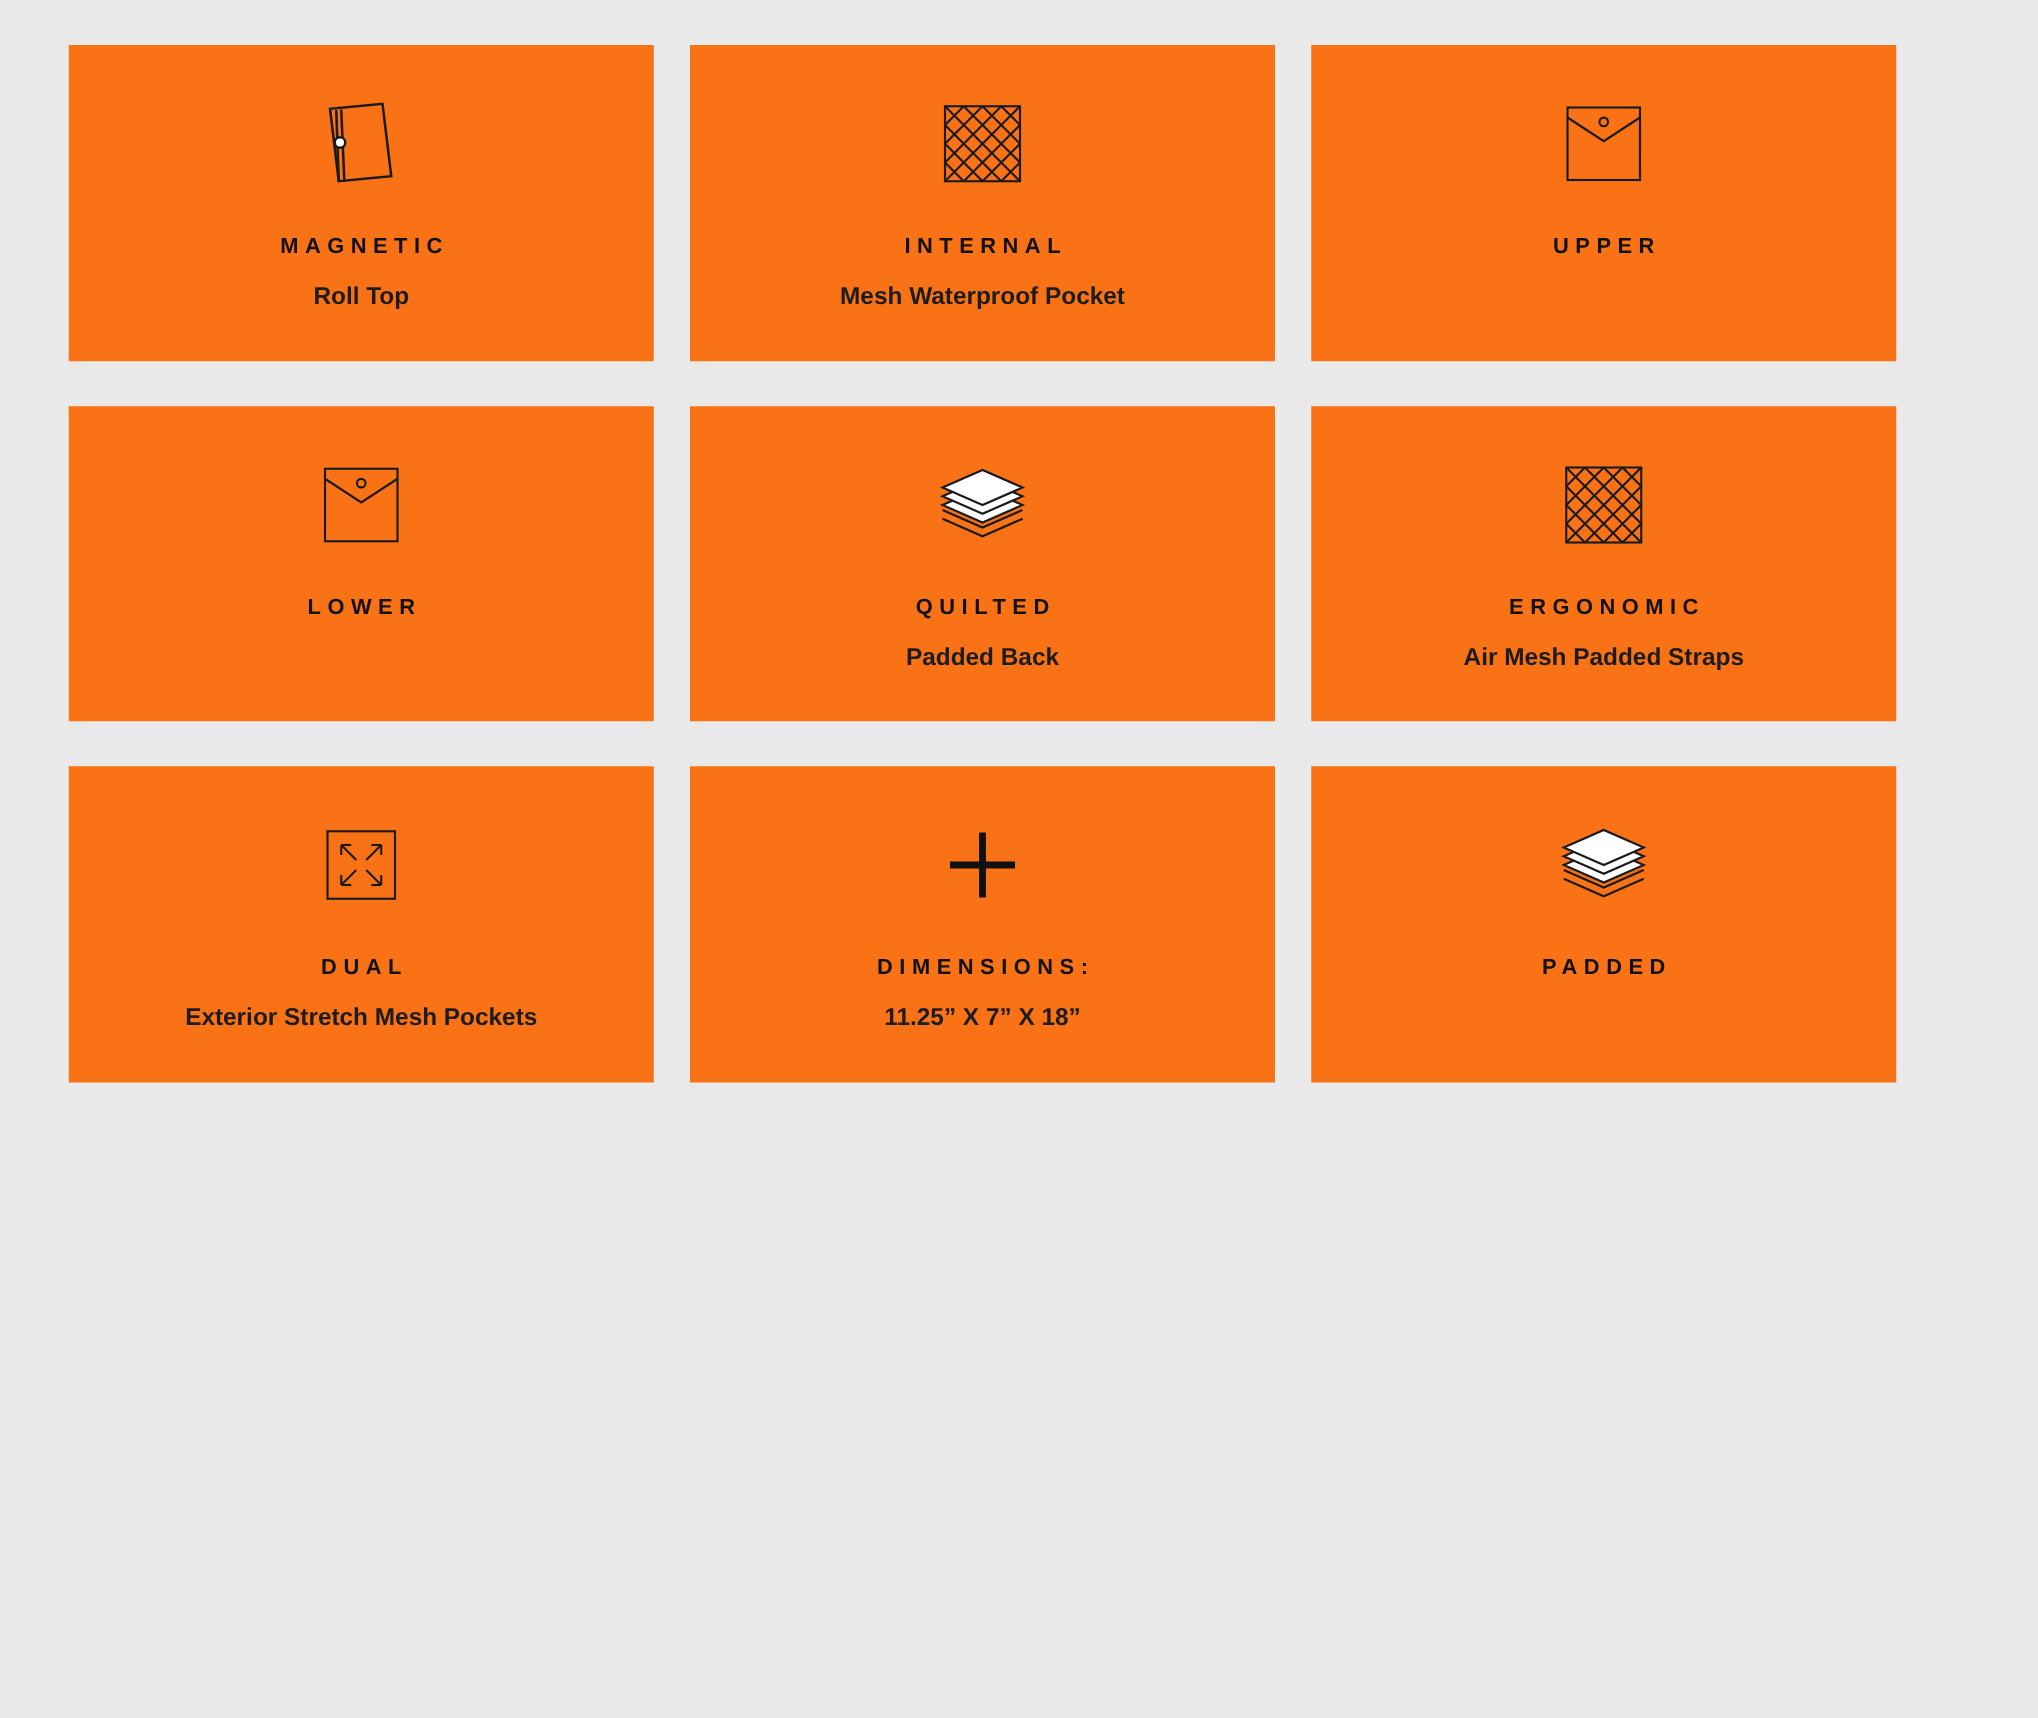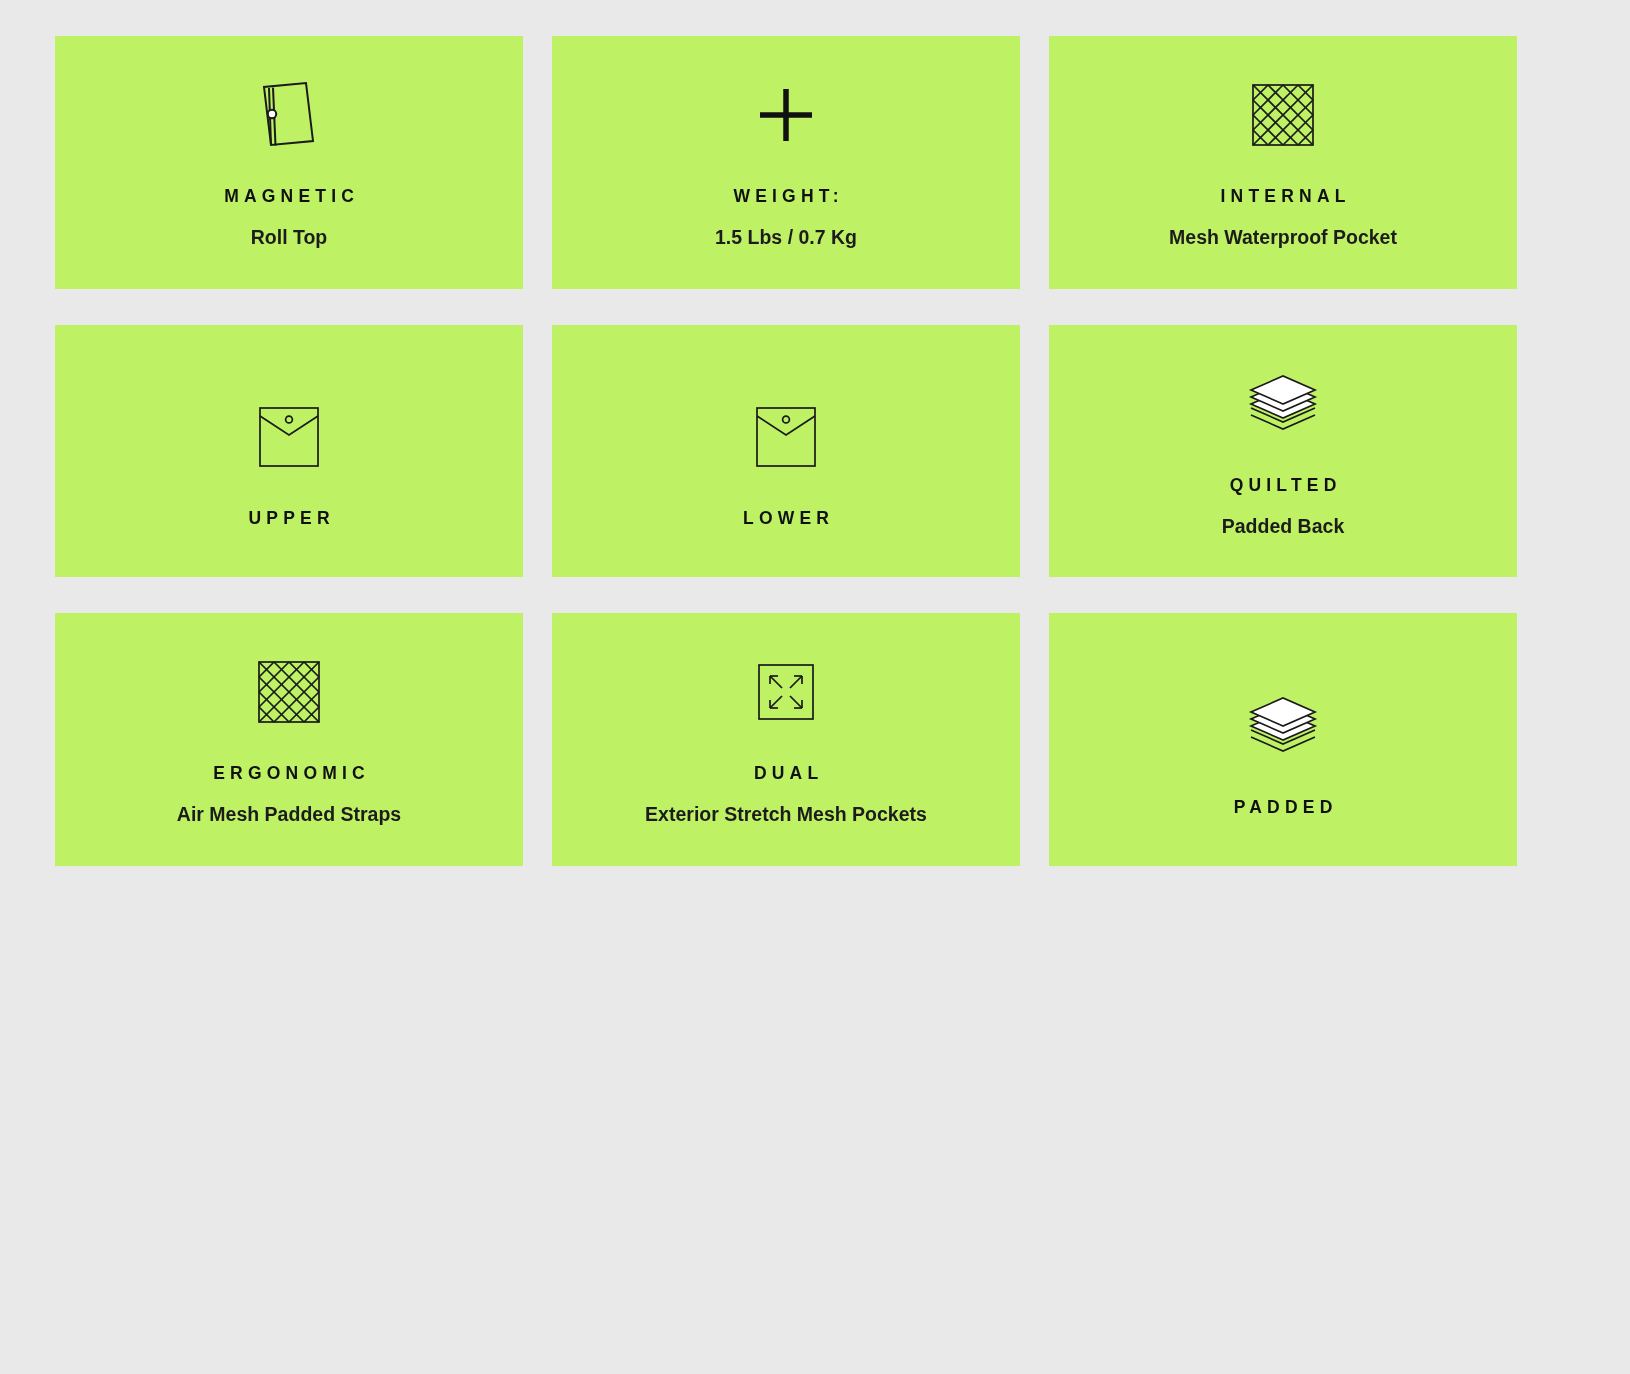--- a/index.html
+++ b/index.html
@@ -18,26 +18,25 @@
   #feature-grid {
     display: grid;
     grid-template-columns: repeat(3, 468px);
     column-gap: 29px;
     row-gap: 36px;
     padding: 36px 55px 0 55px;
     justify-content: start;
   }
 
   .feature-card {
-    background: #bef264;
+    background: #f97316;
     display: flex;
     flex-direction: column;
     align-items: center;
     padding: 42px 26px 34px 26px;
-    justify-content: flex-end;
   }
 
   
 
   .icon-wrap {
     height: 74px;
     display: flex;
     align-items: center;
     justify-content: center;
     margin-bottom: 34px;
@@ -98,30 +97,20 @@
       <div class="icon-wrap">
   <svg width="62" height="72" viewBox="0 0 62 72">
     <path class="ln" d="M13 66 L6 8 L48 4 L55 62 Z"></path>
     <path class="ln" d="M13 66 L11 9"></path>
     <path class="ln" d="M17.5 66.6 L15 8.6"></path>
     <circle class="ln fill-w" cx="14" cy="35" r="4.2"></circle>
   </svg>
 </div>
       <div class="feature-title">MAGNETIC</div>
       <div class="feature-desc">Roll Top</div>
-    </div>
-    <div class="feature-card">
-      <div class="icon-wrap">
-  <svg width="58" height="58" viewBox="0 0 58 58">
-    <path class="ln-plus" d="M29 3 L29 55"></path>
-    <path class="ln-plus" d="M3 29 L55 29"></path>
-  </svg>
-</div>
-      <div class="feature-title">WEIGHT:</div>
-      <div class="feature-desc">1.5 Lbs / 0.7 Kg</div>
     </div>
     <div class="feature-card">
       <div class="icon-wrap">
   <svg width="64" height="64" viewBox="0 0 64 64">
     <rect class="ln-thin" x="2" y="2" width="60" height="60"></rect>
     <g class="ln-thin">
       <path d="M2 17 L17 2"></path>
       <path d="M2 32 L32 2"></path>
       <path d="M2 47 L47 2"></path>
       <path d="M2 62 L62 2"></path>
@@ -217,20 +206,30 @@
       <path d="M45 45 L45 37"></path>
       <path d="M45 45 L37 45"></path>
     </g>
   </svg>
 </div>
       <div class="feature-title">DUAL</div>
       <div class="feature-desc">Exterior Stretch Mesh Pockets</div>
     </div>
     <div class="feature-card">
       <div class="icon-wrap">
+  <svg width="58" height="58" viewBox="0 0 58 58">
+    <path class="ln-plus" d="M29 3 L29 55"></path>
+    <path class="ln-plus" d="M3 29 L55 29"></path>
+  </svg>
+</div>
+      <div class="feature-title">DIMENSIONS:</div>
+      <div class="feature-desc">11.25” X 7” X 18”</div>
+    </div>
+    <div class="feature-card">
+      <div class="icon-wrap">
   <svg width="72" height="66" viewBox="0 0 72 66">
     <path class="ln-thin fill-w" d="M36 47 L4 33 L36 19 L68 33 Z"></path>
     <path class="ln-thin fill-w" d="M36 40 L4 26 L36 12 L68 26 Z"></path>
     <path class="ln-thin fill-w" d="M36 33 L4 19 L36 5 L68 19 Z"></path>
     <path class="ln-thin" d="M4 37 L36 51 L68 37"></path>
     <path class="ln-thin" d="M4 44 L36 58 L68 44"></path>
   </svg>
 </div>
       <div class="feature-title">PADDED</div>
     </div>

